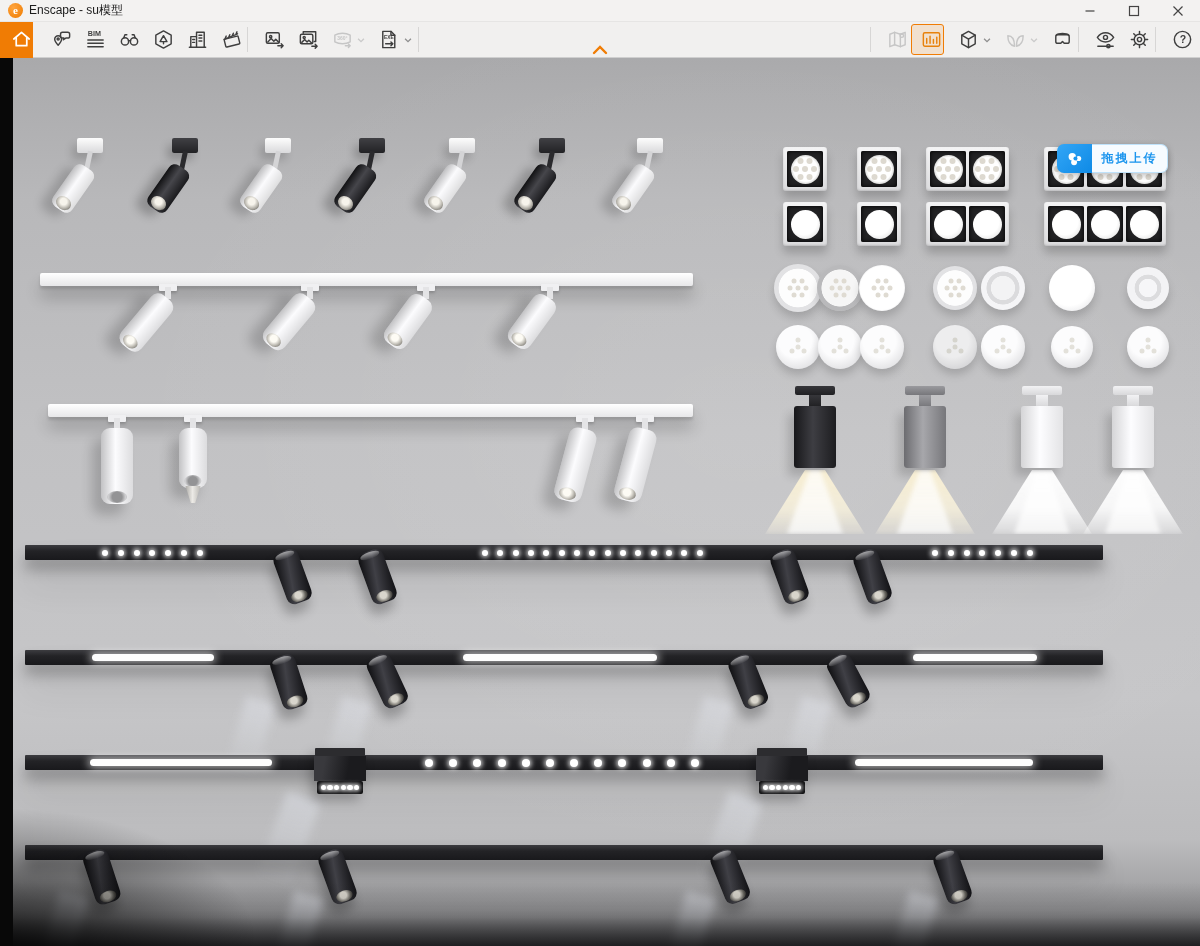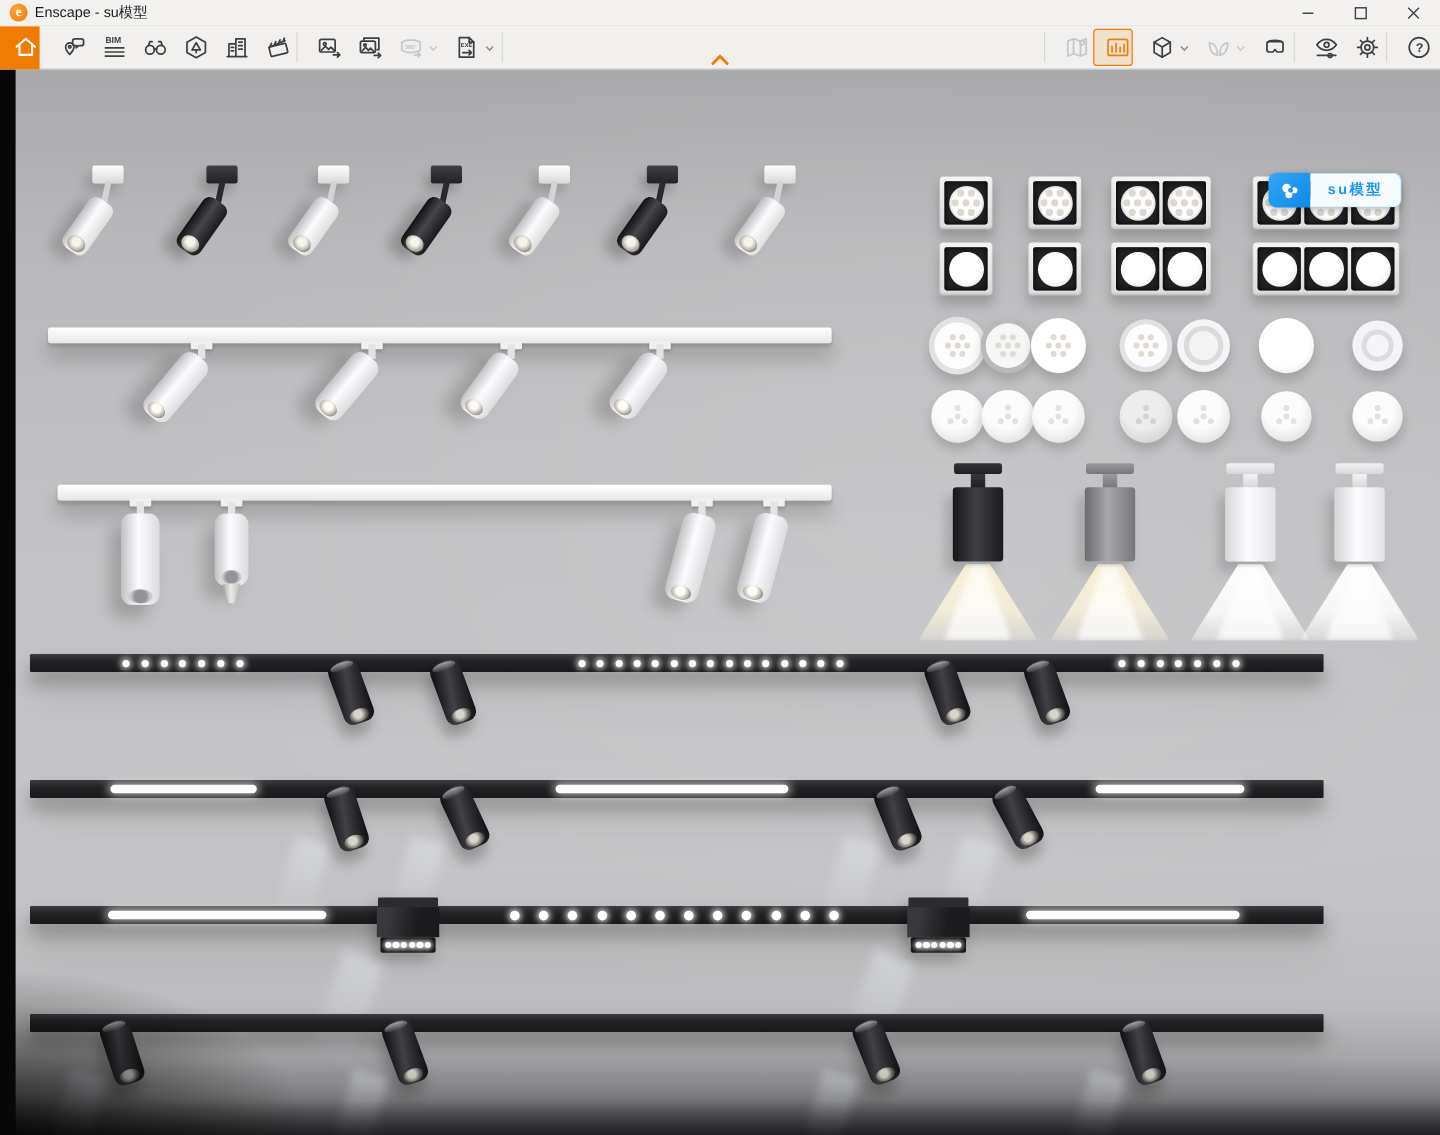--- a/index.html
+++ b/index.html
@@ -358,21 +358,21 @@
 
   <div id="upload-badge">
     <div id="badge-icon">
       <svg width="22" height="22" viewBox="0 0 24 24">
         <circle cx="9" cy="9.5" r="4" fill="#ffffff"></circle>
         <circle cx="16" cy="11.5" r="2.8" fill="#ffffff"></circle>
         <circle cx="11" cy="15.5" r="3.2" fill="#ffffff"></circle>
         <circle cx="12.5" cy="11.5" r="2.2" fill="#1b95ee"></circle>
         </svg>
     </div>
-    <div id="badge-label">su模型</div>
+    <div id="badge-label">拖拽上传</div>
   </div>
   <div id="left-strip"></div>
   <div id="bottom-shade"></div>
   <div id="corner-shade"></div>
 <div class="wallspot white" style="left: 50px; top: 80px;">
       <div class="ws-base"></div>
       <div class="ws-stem"></div>
       <div class="ws-cyl"></div>
     </div>
     <div class="wallspot black" style="left: 145px; top: 80px;">

